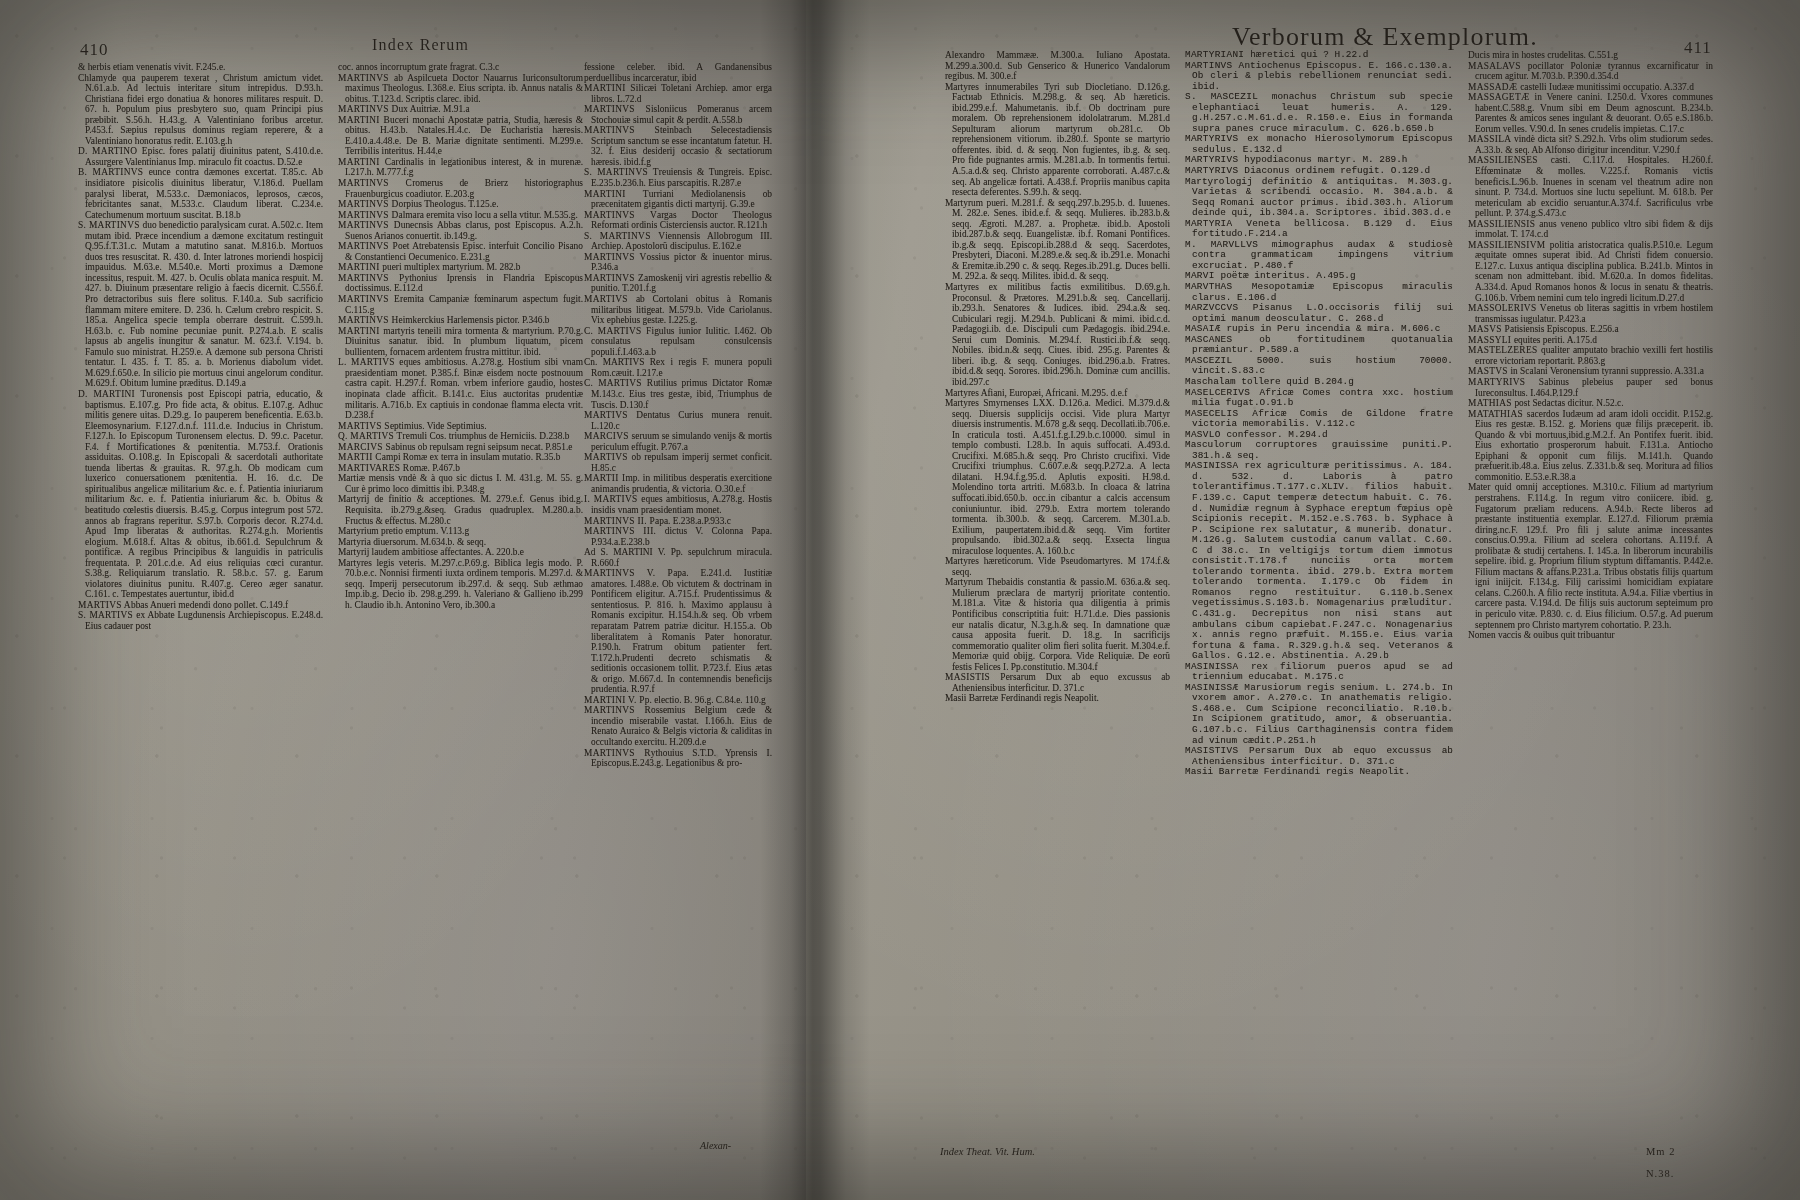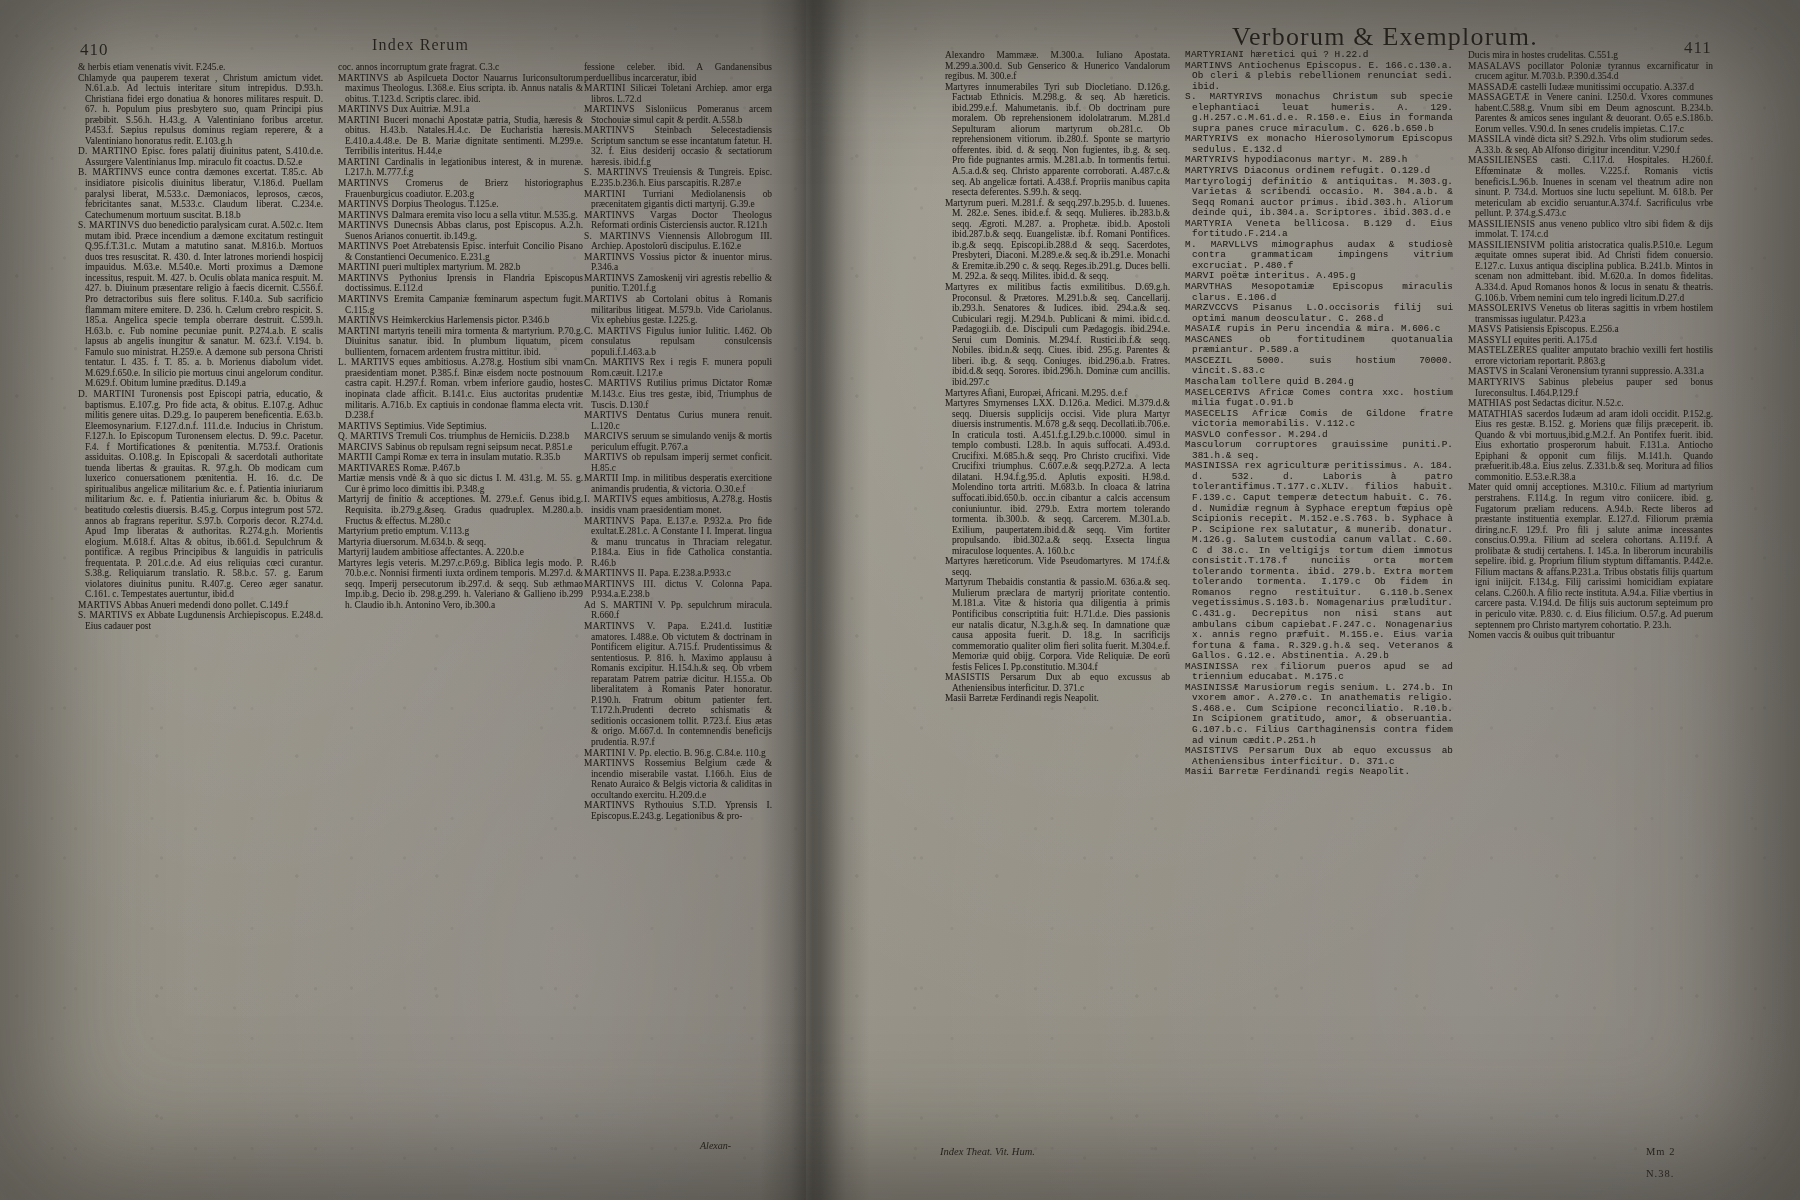--- a/index.html
+++ b/index.html
@@ -191,21 +191,20 @@
       <p><span class="sc">MARTINVS Z</span>amoskenij viri agrestis rebellio &amp; punitio. T.201.f.g</p>
       <p><span class="sc">MARTIVS </span>ab Cortolani obitus à Romanis militaribus litigeat. M.579.b. Vide Cariolanus. Vix ephebius gestæ. I.225.g.</p>
       <p><span class="sc">C. MARTIVS F</span>igulus iunior Iulitic. I.462. Ob consulatus repulsam consulcensis populi.f.I.463.a.b</p>
       <p>Cn. MARTIVS Rex i regis F. munera populi Rom.cæuit. I.217.e</p>
       <p><span class="sc">C. MARTIVS R</span>utilius primus Dictator Romæ M.143.c. Eius tres gestæ, ibid, Triumphus de Tuscis. D.130.f</p>
       <p><span class="sc">MARTIVS D</span>entatus Curius munera renuit. L.120.c</p>
       <p><span class="sc">MARCIVS </span>seruum se simulando venijs &amp; mortis periculum effugit. P.767.a</p>
       <p><span class="sc">MARTIVS </span>ob repulsam imperij sermet conficit. H.85.c</p>
       <p><span class="sc">MARTII I</span>mp. in militibus desperatis exercitione animandis prudentia, &amp; victoria. O.30.e.f</p>
       <p><span class="sc">I. MARTIVS </span>eques ambitiosus, A.278.g. Hostis insidis vnam praesidentiam monet.</p>
-      <p><span class="sc">MARTINVS P</span>apa. E.137.e. P.932.a. Pro fide exultat.E.281.c. A Constante I I. Imperat. lingua &amp; manu truncatus in Thraciam relegatur. P.184.a. Eius in fide Catholica constantia. R.46.b</p>
       <p><span class="sc">MARTINVS II. P</span>apa. E.238.a.P.933.c</p>
       <p><span class="sc">MARTINVS III. </span>dictus V. Colonna Papa. P.934.a.E.238.b</p>
       <p>Ad S. MARTINI V. Pp. sepulchrum miracula. R.660.f</p>
       <p><span class="sc">MARTINVS V. P</span>apa. E.241.d. Iustitiæ amatores. I.488.e. Ob victutem &amp; doctrinam in Pontificem eligitur. A.715.f. Prudentissimus &amp; sententiosus. P. 816. h. Maximo applausu à Romanis excipitur. H.154.h.&amp; seq. Ob vrbem reparatam Patrem patriæ dicitur. H.155.a. Ob liberalitatem à Romanis Pater honoratur. P.190.h. Fratrum obitum patienter fert. T.172.h.Prudenti decreto schismatis &amp; seditionis occasionem tollit. P.723.f. Eius ætas &amp; origo. M.667.d. In contemnendis beneficijs prudentia. R.97.f</p>
       <p><span class="sc">MARTINI V. P</span>p. electio. B. 96.g. C.84.e. 110.g</p>
       <p><span class="sc">MARTINVS R</span>ossemius Belgium cæde &amp; incendio miserabile vastat. I.166.h. Eius de Renato Auraico &amp; Belgis victoria &amp; caliditas in occultando exercitu. H.209.d.e</p>
       <p><span class="sc">MARTINVS R</span>ythouius S.T.D. Yprensis I. Episcopus.E.243.g. Legationibus &amp; pro-</p>
     </div>
   <div class="col" id="c4">
       <p class="noind">Alexandro Mammææ. M.300.a. Iuliano Apostata. M.299.a.300.d. Sub Gensericо &amp; Hunerico Vandalorum regibus. M. 300.e.f</p>
@@ -215,21 +214,21 @@
       <p>Martyres Afiani, Europæi, Africani. M.295. d.e.f</p>
       <p>Martyres Smyrnenses LXX. D.126.a. Medici. M.379.d.&amp; seqq. Diuersis supplicijs occisi. Vide plura Martyr diuersis instrumentis. M.678 g.&amp; seqq. Decollati.ib.706.e. In cratiсula tosti. A.451.f.g.I.29.b.c.10000. simul in templo combusti. I.28.b. In aquis suffocati. A.493.d. Crucifixi. M.685.h.&amp; seqq. Pro Christo crucifixi. Vide Crucifixi triumphus. C.607.e.&amp; seqq.P.272.a. A lecta dilatani. H.94.f.g.95.d. Aplutis expositi. H.98.d. Molendino torta artriti. M.683.b. In cloaca &amp; latrina suffocati.ibid.650.b. occ.in cibantur a calcis accensum coniuniuntur. ibid. 279.b. Extra mortem tolerando tormenta. ib.300.b. &amp; seqq. Carcerem. M.301.a.b. Exilium, paupertatem.ibid.d.&amp; seqq. Vim fortiter propulsando. ibid.302.a.&amp; seqq. Exsecta lingua miraculose loquentes. A. 160.b.c</p>
       <p>Martyres hæreticorum. Vide Pseudomartyres. M 174.f.&amp; seqq.</p>
       <p>Martyrum Thebaidis constantia &amp; passio.M. 636.a.&amp; seq. Mulierum præclara de martyrij prioritate contentio. M.181.a. Vitæ &amp; historia qua diligentia à primis Pontificibus conscriptitia fuit: H.71.d.e. Dies passionis eur natalis dicatur, N.3.g.h.&amp; seq. In damnatione quæ causa apposita fuerit. D. 18.g. In sacrificijs commemoratio qualiter olim fieri solita fuerit. M.304.e.f. Memoriæ quid obijg. Corpora. Vide Reliquiæ. De eorũ festis Felices I. Pp.constitutio. M.304.f</p>
       <p><span class="sc">MASISTIS P</span>ersarum Dux ab equo excussus ab Atheniensibus interficitur. D. 371.c</p>
       <p>Masii Barretæ Ferdinandi regis Neapolit.</p>
     </div>
   <div class="col" id="c5">
       <p class="noind"><span class="sc">MARTYRIANI </span>hæretici qui ? H.22.d</p>
       <p><span class="sc">MARTINVS A</span>ntiochenus Episcopus. E. 166.c.130.a. Ob cleri &amp; plebis rebellionem renunciat sedi. ibid.</p>
-      <p><span class="sc">S. MARTYRIVS </span>monachus Christum sub specie elephantiaci leuat humeris. A. 129. g.H.257.c.M.61.d.e. R.150.e. Eius in formanda supra panes cruce miraculum. C. 626.b.650.b</p>
+      <p><span class="sc">S. MASCEZIL </span>monachus Christum sub specie elephantiaci leuat humeris. A. 129. g.H.257.c.M.61.d.e. R.150.e. Eius in formanda supra panes cruce miraculum. C. 626.b.650.b</p>
       <p><span class="sc">MARTYRIVS </span>ex monacho Hierosolymorum Episcopus sedulus. E.132.d</p>
       <p><span class="sc">MARTYRIVS </span>hypodiaconus martyr. M. 289.h</p>
       <p><span class="sc">MARTYRIVS D</span>iaconus ordinem refugit. O.129.d</p>
       <p>Martyrologij definitio &amp; antiquitas. M.303.g. Varietas &amp; scribendi occasio. M. 304.a.b. &amp; Seqq Romani auctor primus. ibid.303.h. Aliorum deinde qui, ib.304.a. Scriptores. ibid.303.d.e</p>
       <p><span class="sc">MARTYRIA V</span>eneta bellicosa. B.129 d. Eius fortitudo.F.214.a</p>
       <p><span class="sc">M. MARVLLVS </span>mimographus audax &amp; studiosè contra grammaticam impingens vitrium excruciat. P.480.f</p>
       <p><span class="sc">MARVI </span>poëtæ interitus. A.495.g</p>
       <p><span class="sc">MARVTHAS M</span>esopotamiæ Episcopus miraculis clarus. E.106.d</p>
       <p><span class="sc">MARZVCCVS P</span>isanus L.O.occisoris filij sui optimi manum deosculatur. C. 268.d</p>
       <p><span class="sc">MASAIÆ </span>rupis in Peru incendia &amp; mira. M.606.c</p>

